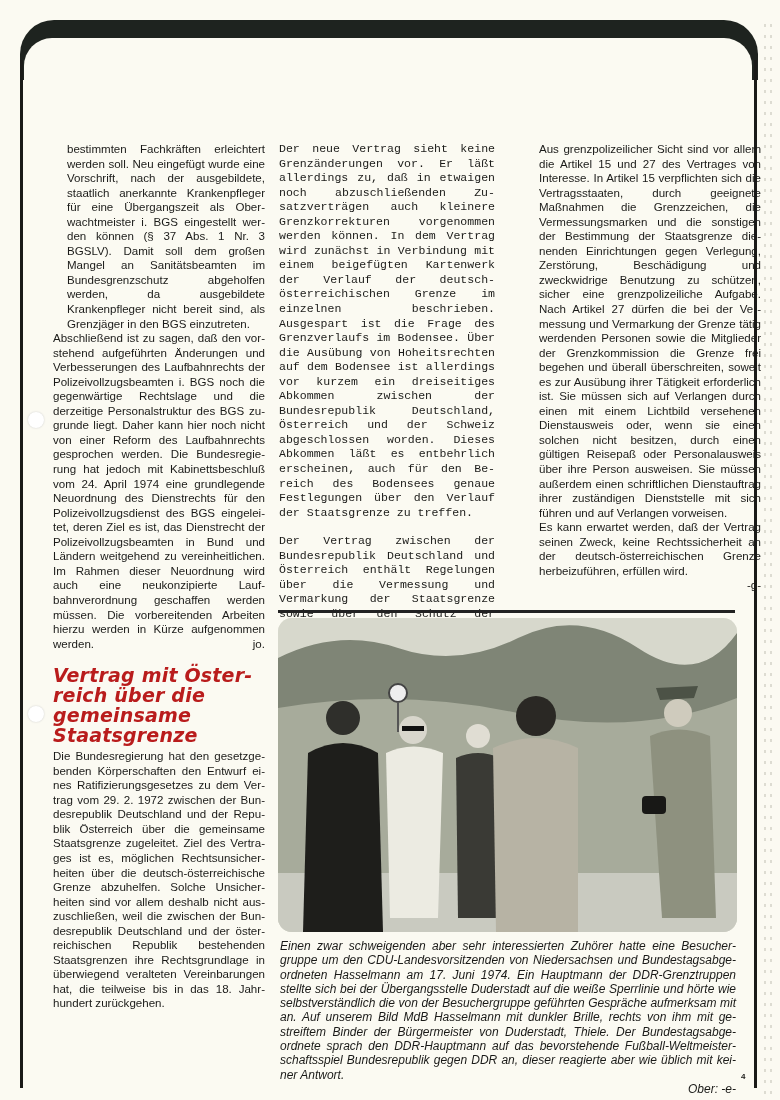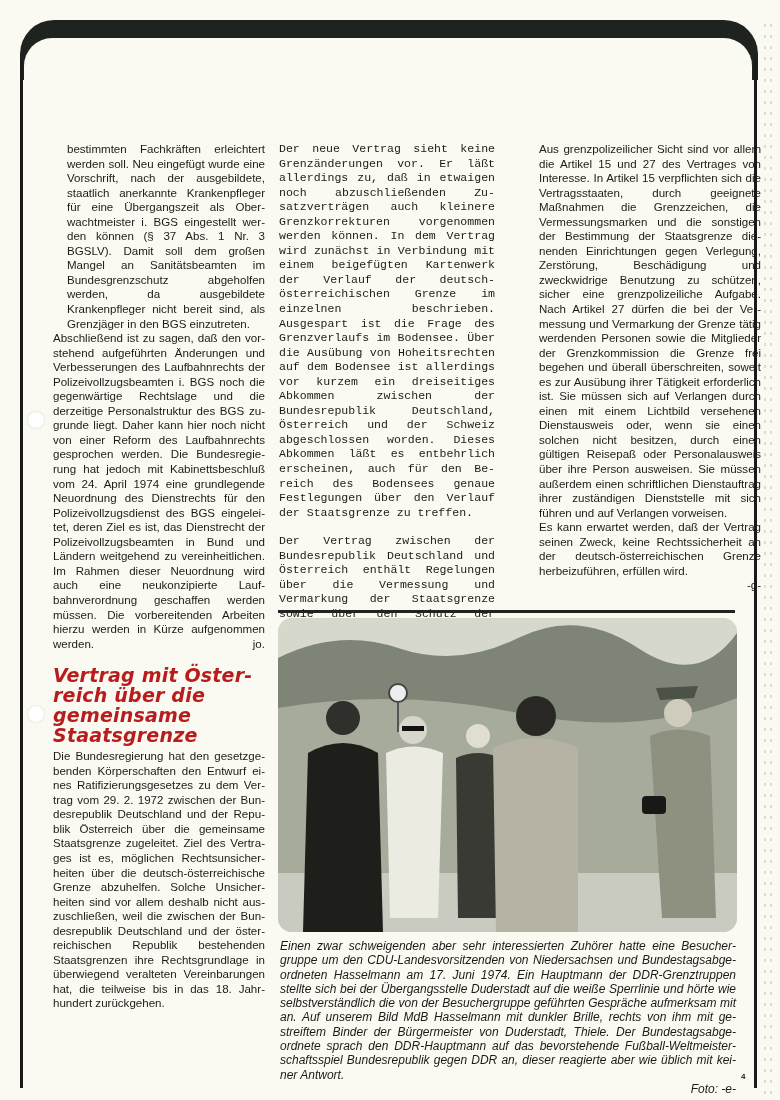--- a/index.html
+++ b/index.html
@@ -128,16 +128,16 @@
       <path d="M378 70 L420 68 L416 80 L382 82 Z" fill="#4c5246"></path>
       <circle cx="400" cy="95" r="14" fill="#cfcbbd"></circle>
       <path d="M372 118 Q400 105 432 118 L438 300 L384 300 Z" fill="#8e917f"></path>
       <rect x="364" y="178" width="24" height="18" rx="4" fill="#181816"></rect>
     </g>
   </svg>
 </div>
 
 <div class="caption">
   <span>Einen zwar schweigenden aber sehr interessierten Zuhörer hatte eine Besucher­gruppe um den CDU-Landesvorsitzenden von Niedersachsen und Bundestagsabge­ordneten Hasselmann am 17. Juni 1974. Ein Hauptmann der DDR-Grenztruppen stellte sich bei der Übergangsstelle Duderstadt auf die weiße Sperrlinie und hörte wie selbstverständlich die von der Besuchergruppe geführten Gespräche aufmerksam mit an. Auf unserem Bild MdB Hasselmann mit dunkler Brille, rechts von ihm mit ge­streiftem Binder der Bürgermeister von Duderstadt, Thiele. Der Bundestagsabge­ordnete sprach den DDR-Hauptmann auf das bevorstehende Fußball-Weltmeister­schaftsspiel Bundesrepublik gegen DDR an, dieser reagierte aber wie üblich mit kei­ner Antwort.</span>
-  <div class="credit">Foto: -e-</div>
+  <div class="credit">Ober: -e-</div>
 </div>
 
 <div class="page-number">4</div>
 
 </body></html>

